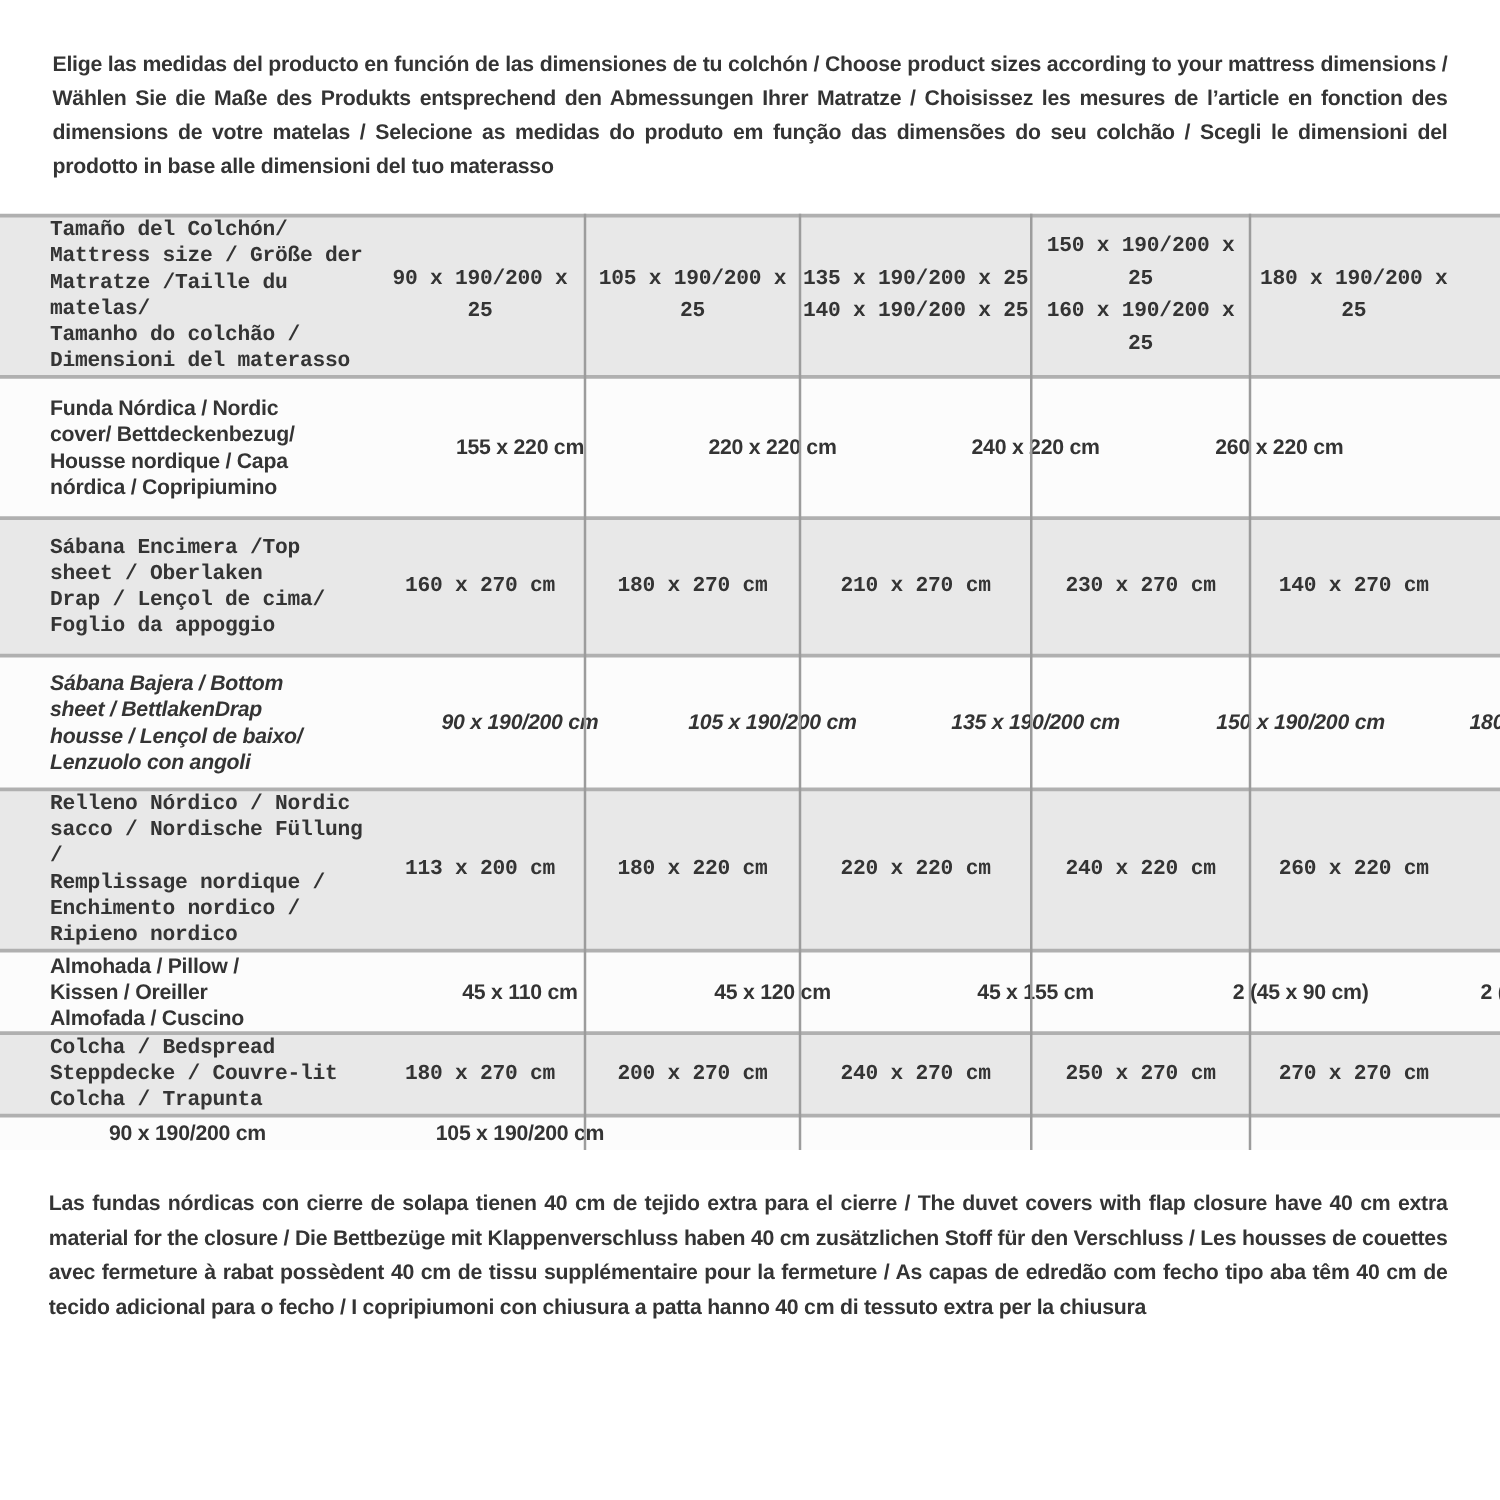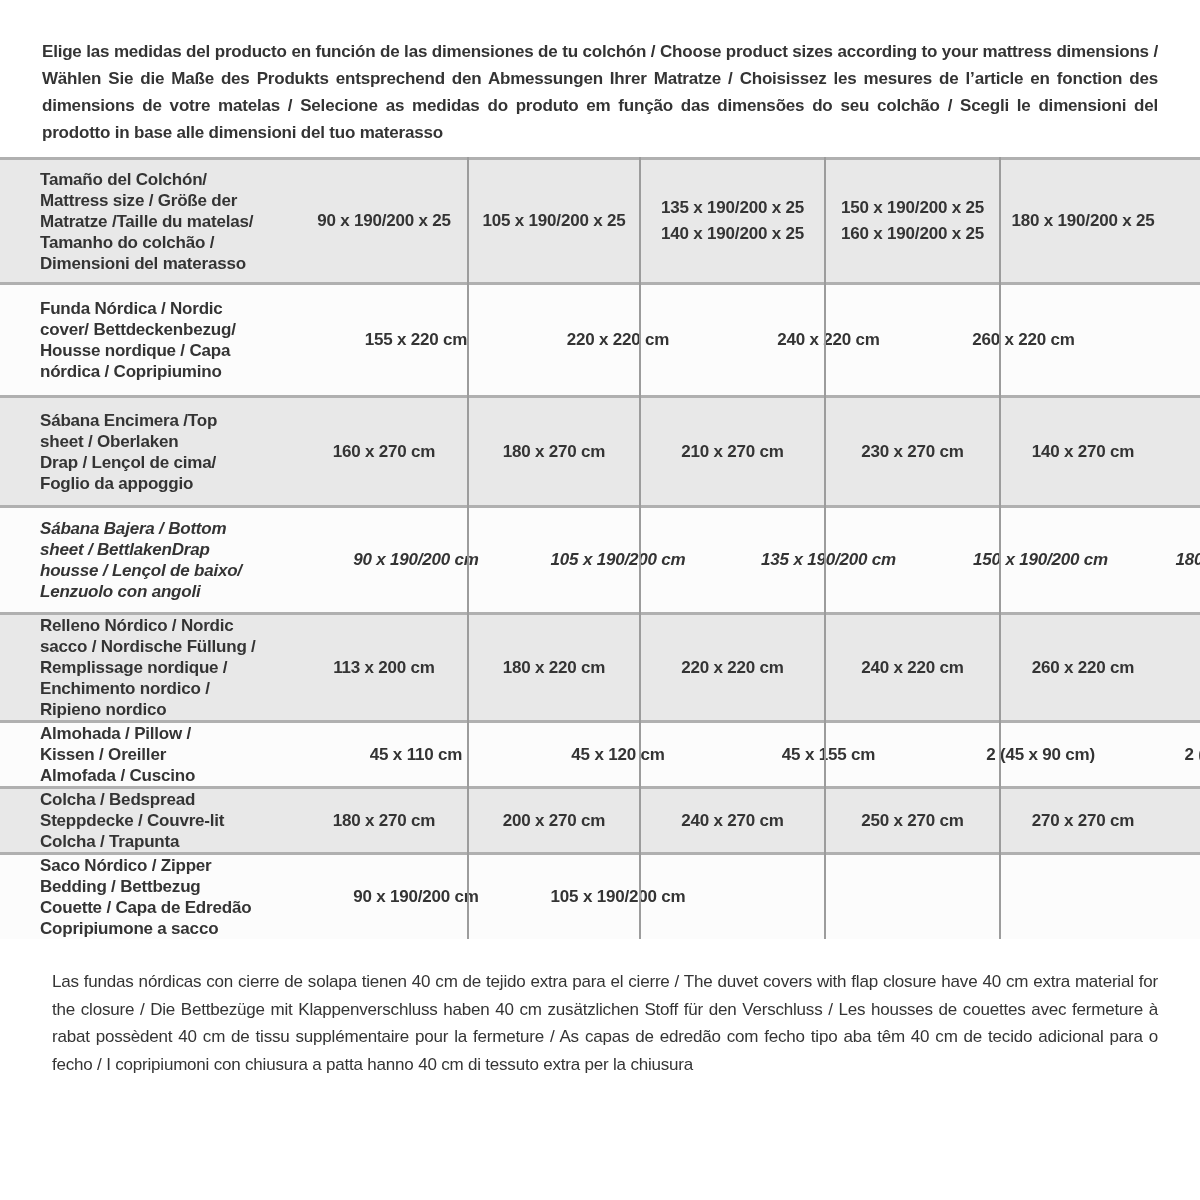--- a/index.html
+++ b/index.html
@@ -10,39 +10,39 @@
     --text:#343434;
   }
   html,body{margin:0;padding:0;background:#ffffff;}
   body{
     width:1200px;height:1200px;overflow:hidden;
     font-family:"Liberation Sans","DejaVu Sans",sans-serif;
     color:var(--text);
     -webkit-font-smoothing:antialiased;
   }
   .intro{
-    margin:38px 42px 11px 42px;
+    margin:38px 42px 25px 42px;
     font-size:17px;font-weight:700;
     line-height:27px;
     letter-spacing:-0.2px;
     text-align:justify;
   }
   .size-table{
     position:relative;
     width:1200px;
     background:var(--grid-line);
     padding-top:3px;
     display:flex;flex-direction:column;gap:3px;
   }
   .trow{
     display:grid;
     grid-template-columns:300px 168px 172px 185px 175px 200px;
     width:1200px;
   }
-  .trow.shaded{background:var(--row-shaded);}
+  .trow.shaded{background:var(--row-shaded);font-family:Liberation Mono, monospace;}
   .trow.plain{background:var(--row-plain);gap:32px;}
   .trow:nth-child(1){min-height:126px;}
   .trow:nth-child(2){min-height:108px;}
   .trow:nth-child(3){min-height:103px;}
   .trow:nth-child(4){min-height:112px;}
   .trow:nth-child(5){min-height:122px;}
   .trow:nth-child(6){min-height:110px;}
   .trow:nth-child(7){min-height:107px;}
   .trow:nth-child(8){min-height:104px;font-style:italic;}
   .cell{
@@ -63,22 +63,22 @@
   .cell.value.col4{padding-right:34px;}
   .vline{
     position:absolute;top:0;bottom:0;width:2px;
     background:var(--column-line);
   }
   .vline.v0{left:467px;}
   .vline.v1{left:639px;}
   .vline.v2{left:824px;}
   .vline.v3{left:999px;}
   .footnote{
-    margin:29px 42px 0 52px;
-    font-size:17px;font-weight:400;
+    margin:29px 42px 0 39px;
+    font-size:17px;font-weight:700;
     line-height:27.5px;
     letter-spacing:-0.2px;
     text-align:justify;
   }
 </style>
 </head>
 <body>
 
 <div class="page">
 
@@ -161,24 +161,20 @@
         <div class="cell label">Colcha / Bedspread
 Steppdecke / Couvre-lit
 Colcha / Trapunta</div>
         <div class="cell value col0">180 x 270 cm</div>
         <div class="cell value col1">200 x 270 cm</div>
         <div class="cell value col2">240 x 270 cm</div>
         <div class="cell value col3">250 x 270 cm</div>
         <div class="cell value col4">270 x 270 cm</div>
       </div>
       <div class="trow plain">
-        <div class="cell label">Saco Nórdico / Zipper
-Bedding / Bettbezug
-Couette  / Capa de Edredão
-Copripiumone a sacco</div>
         <div class="cell value col0">90 x 190/200 cm</div>
         <div class="cell value col1">105 x 190/200 cm</div>
         <div class="cell value col2"></div>
         <div class="cell value col3"></div>
         <div class="cell value col4"></div>
       </div>
     </div>
 
   <p class="footnote">Las fundas nórdicas con cierre de solapa tienen 40 cm de tejido extra para el cierre / The duvet covers with flap closure have 40 cm extra material for the closure / Die Bettbezüge mit Klappenverschluss haben 40 cm zusätzlichen Stoff für den Verschluss / Les housses de couettes avec fermeture à rabat possèdent 40 cm de tissu supplémentaire pour la fermeture / As capas de edredão com fecho tipo aba têm 40 cm de tecido adicional para o fecho / I copripiumoni con chiusura a patta hanno 40 cm di tessuto extra per la chiusura</p>
 

